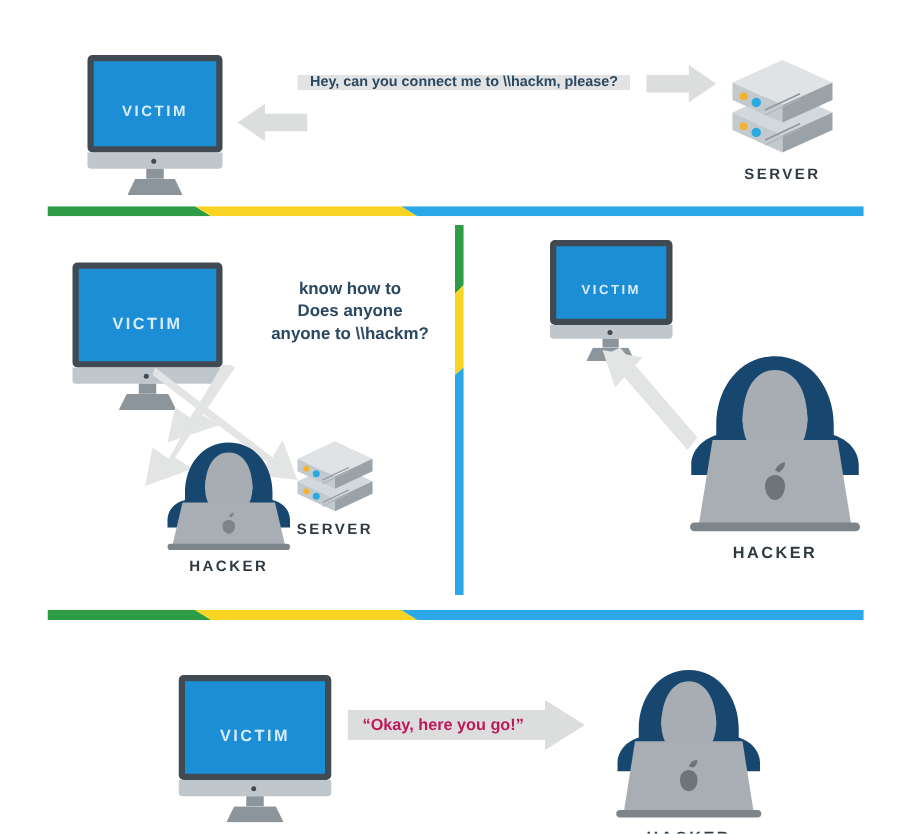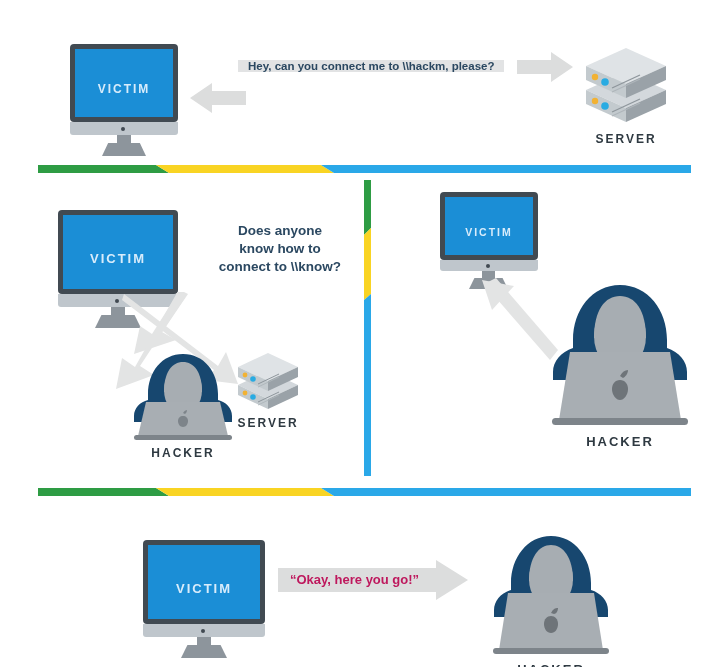--- a/index.html
+++ b/index.html
@@ -208,23 +208,23 @@
     </div>
     <div class="chin" style="top:84px; width:120px; height:13px;">
       <div class="chin-dot" style="left:57px; top:5px; width:4px; height:4px;"></div>
     </div>
     <div class="neck" style="left:53px; top:97px; width:14px; height:8px;"></div>
     <div class="foot" style="left:37px; top:105px; width:46px; height:13px;
                 clip-path: polygon(14% 0%, 86% 0%, 100% 100%, 0% 100%);"></div>
   </div>
 
   <div class="speech" style="left:200px; top:222px; width:160px; font-size:13.5px;">
+    <div>know how to</div>
     <div>Does anyone</div>
-    <div>know how to</div>
-    <div>connect to \\know?</div>
+    <div>anyone to \\hackm?</div>
   </div>
 
   <div class="arrowbox" style="left:100px; top:292px;">
     <svg width="90" height="105" viewBox="0 0 90 105">
       <polygon points="88,2 62,40 76,48 34,62 40,34 52,42 80,-2" fill="#e3e4e4"></polygon>
       <polygon points="86,4 40,74 54,83 16,97 22,66 35,75 78,-1" fill="#e3e4e4"></polygon>
     </svg>
   </div>
   <div class="arrowbox" style="left:122px; top:292px;">
     <svg width="128" height="95" viewBox="0 0 128 95">

